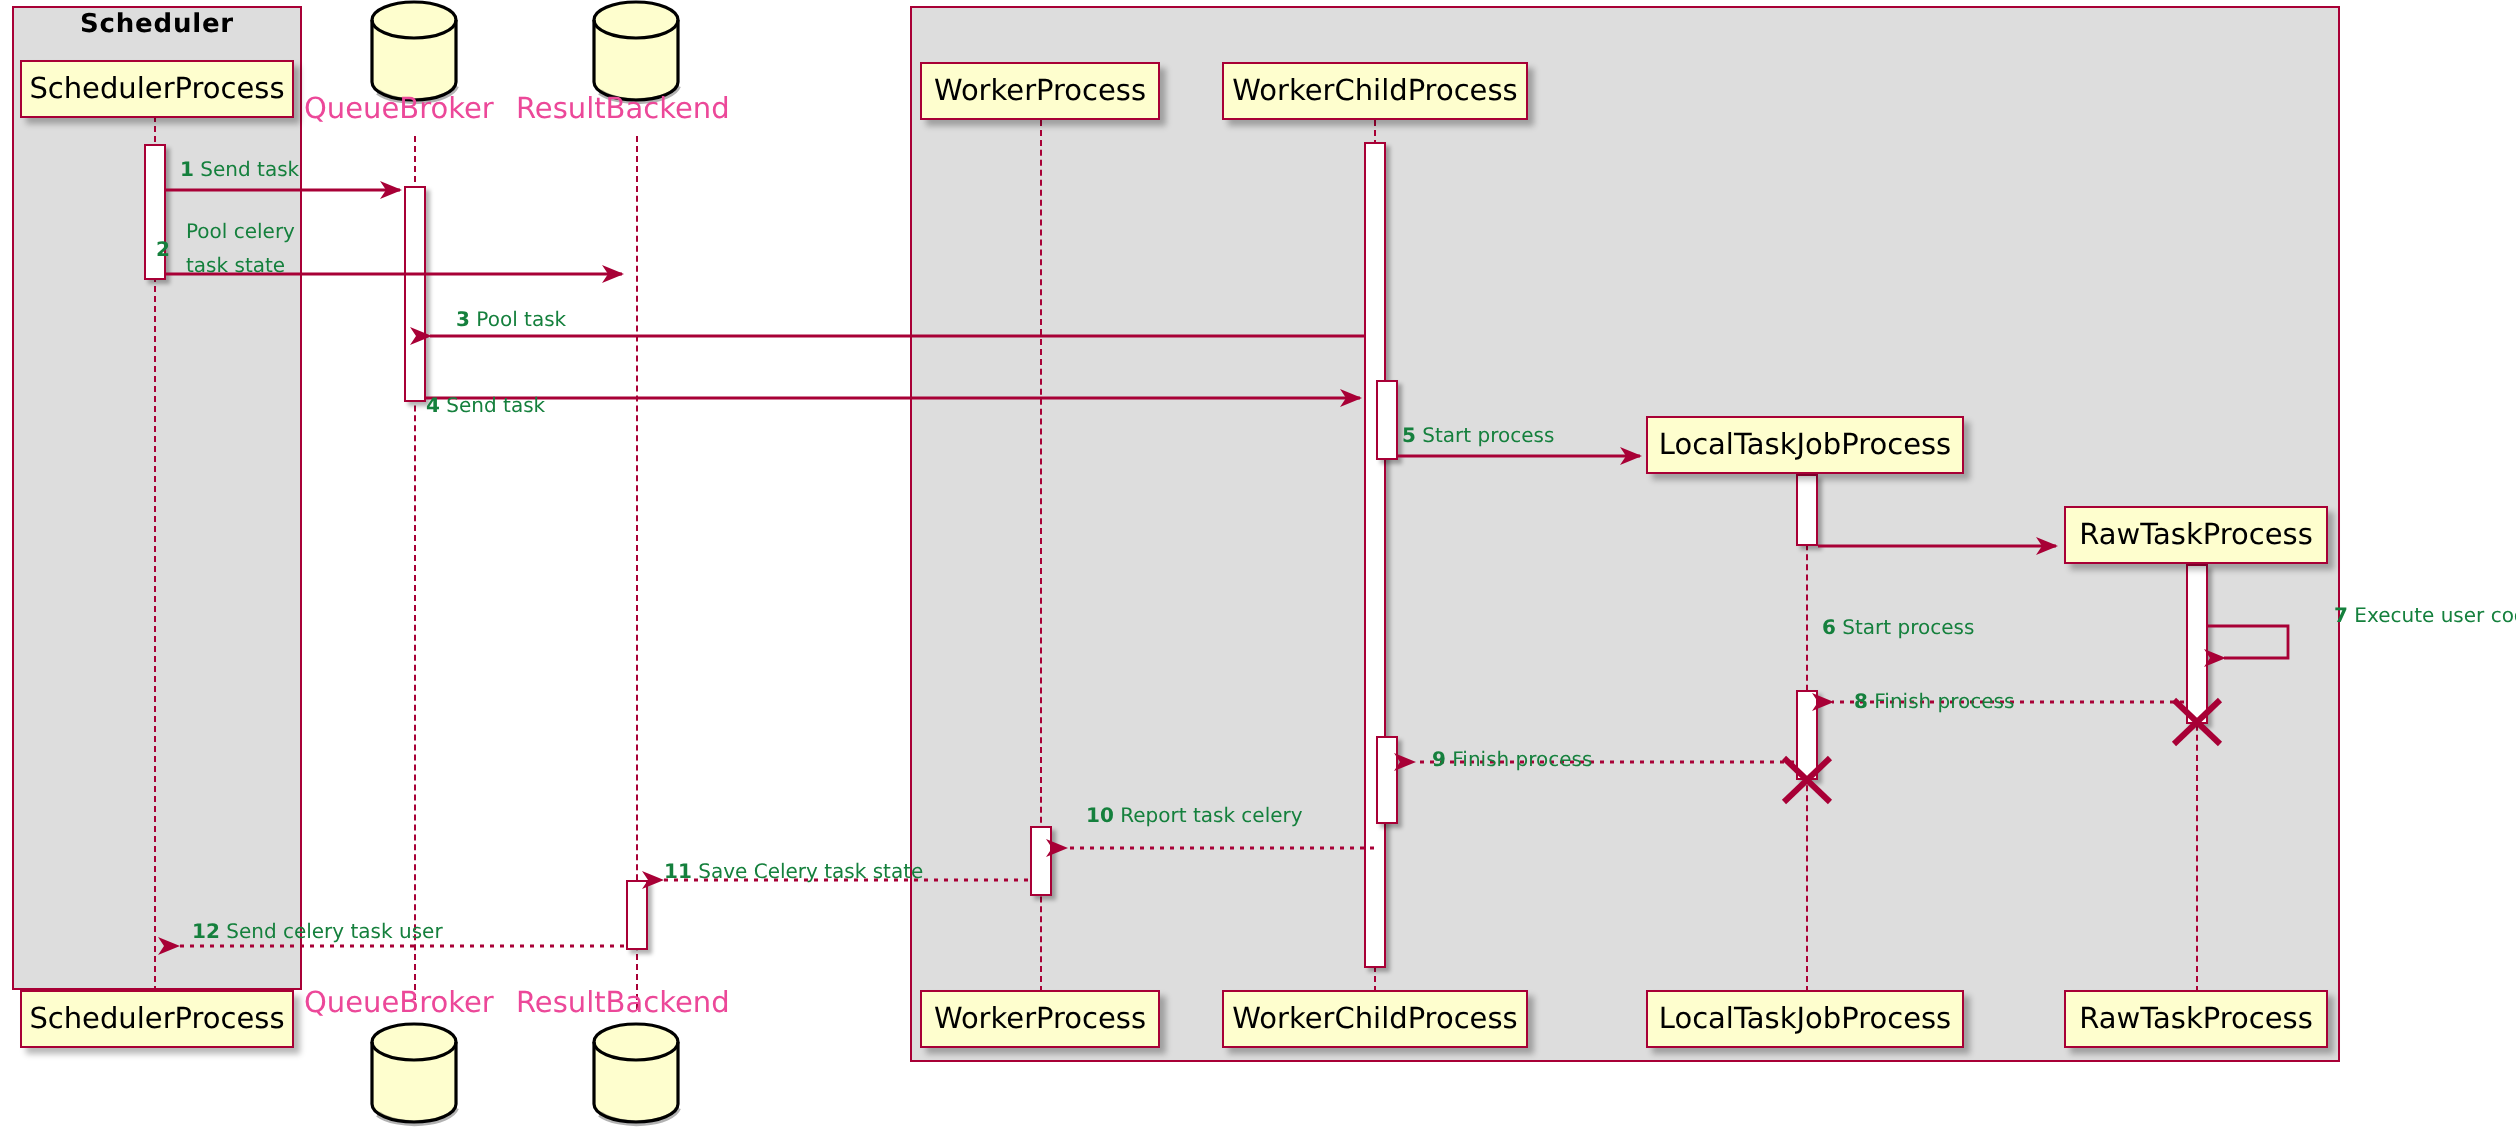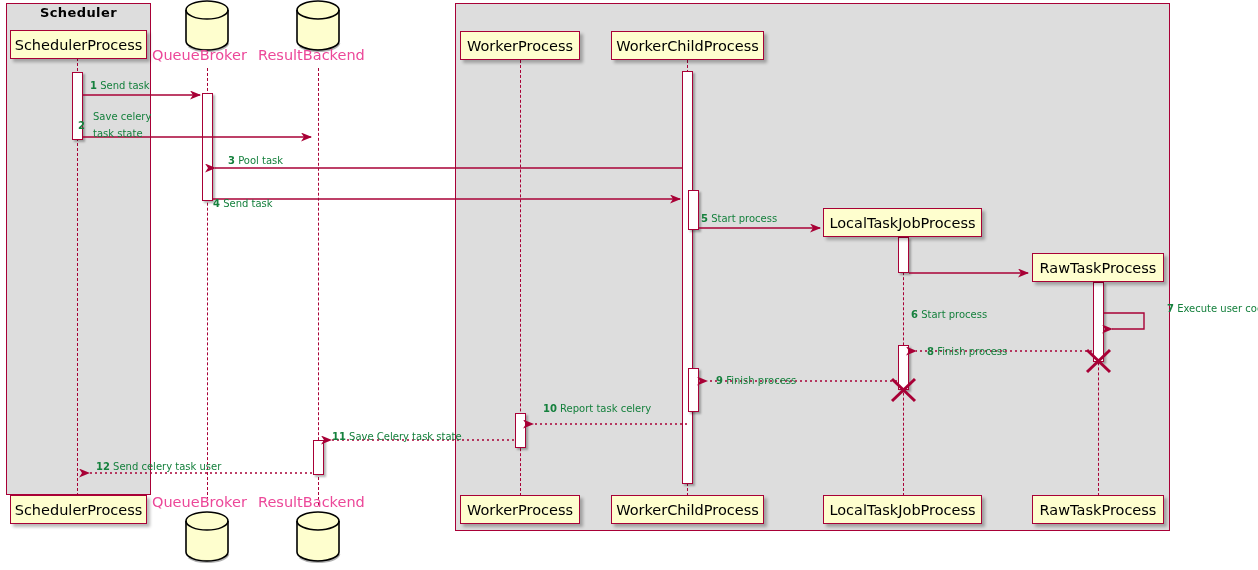--- a/index.html
+++ b/index.html
@@ -219,21 +219,21 @@
   </div>
 
   <div class="msg" style="left:90px;top:78px;">
     <b>1</b>
     <span>Send task</span>
   </div>
 
   <div class="msg two-line" style="left:78px;top:108px;">
     <b style="position:absolute;left:0;top:9px;">2</b>
     <span style="display:inline-block;margin-left:15px;">
-      <span style="display:block;">Save celery</span>
+      <span style="display:block;">Pool celery</span>
       <span style="display:block;">task state</span>
     </span>
   </div>
 
   <div class="msg" style="left:228px;top:153px;">
     <b>3</b>
     <span>Pool task</span>
   </div>
 
   <div class="msg" style="left:213px;top:196px;">

